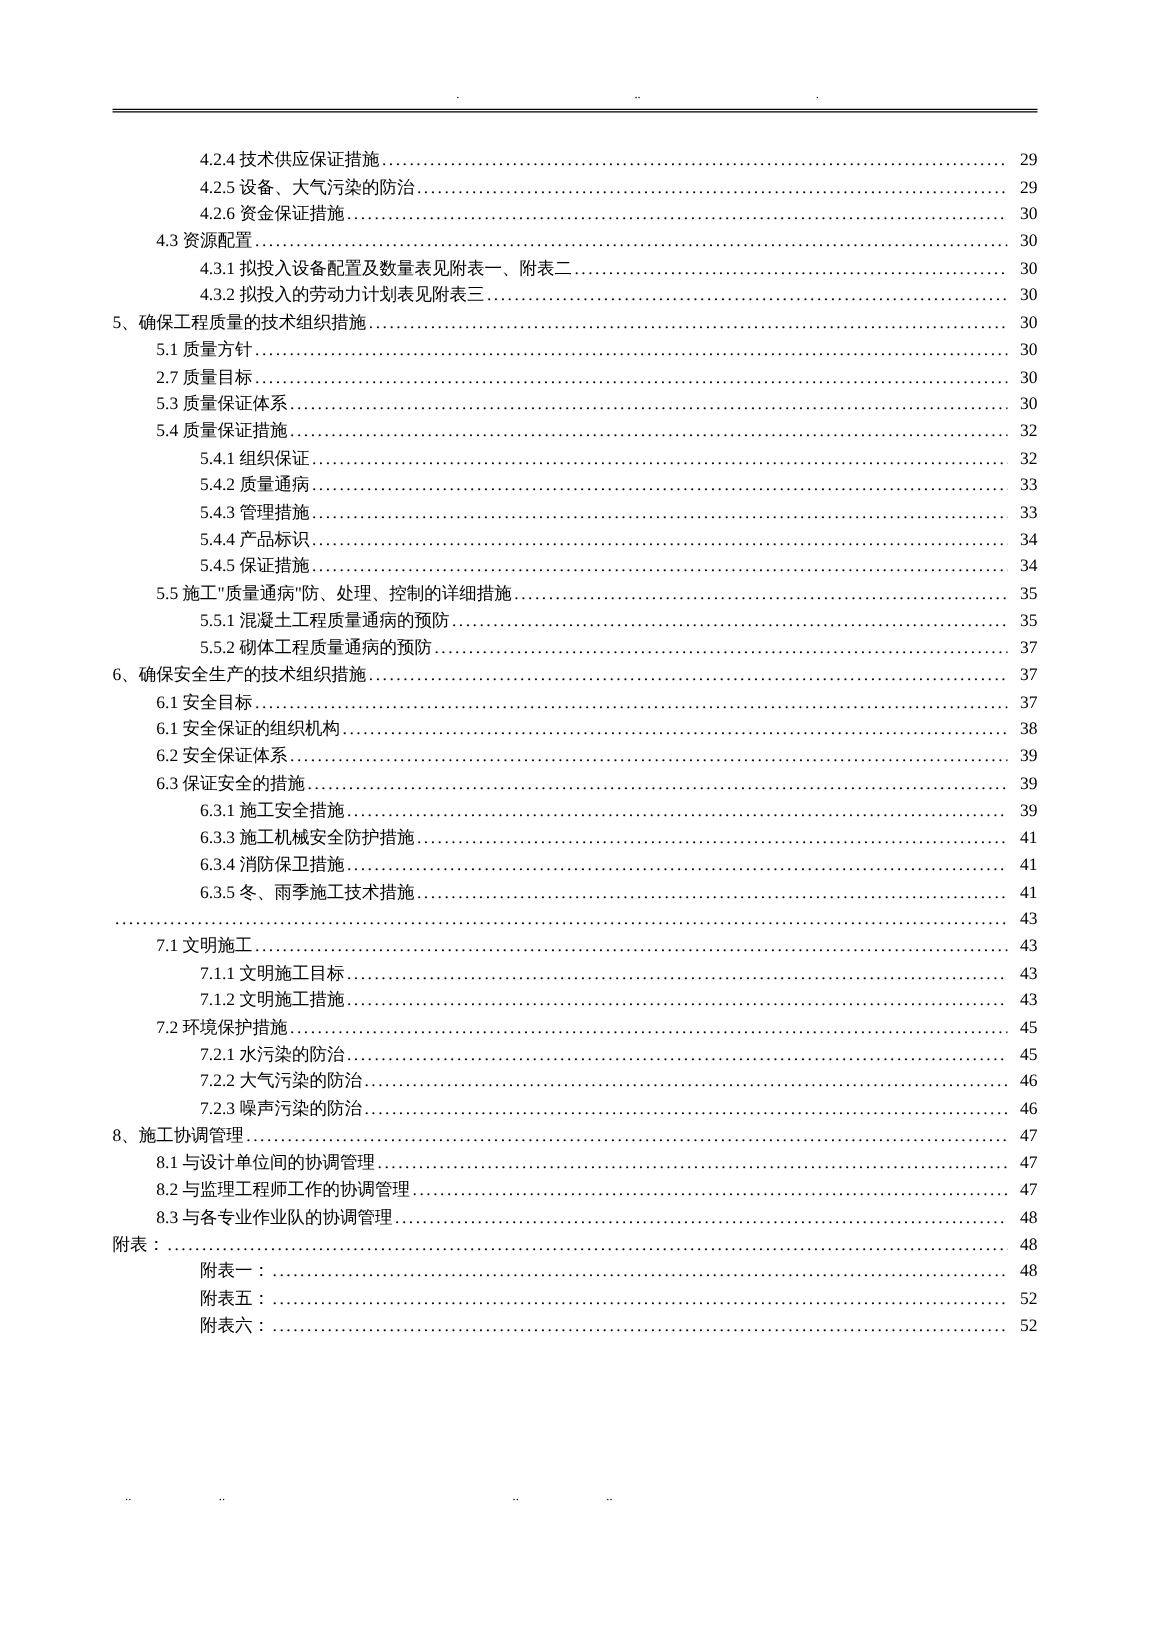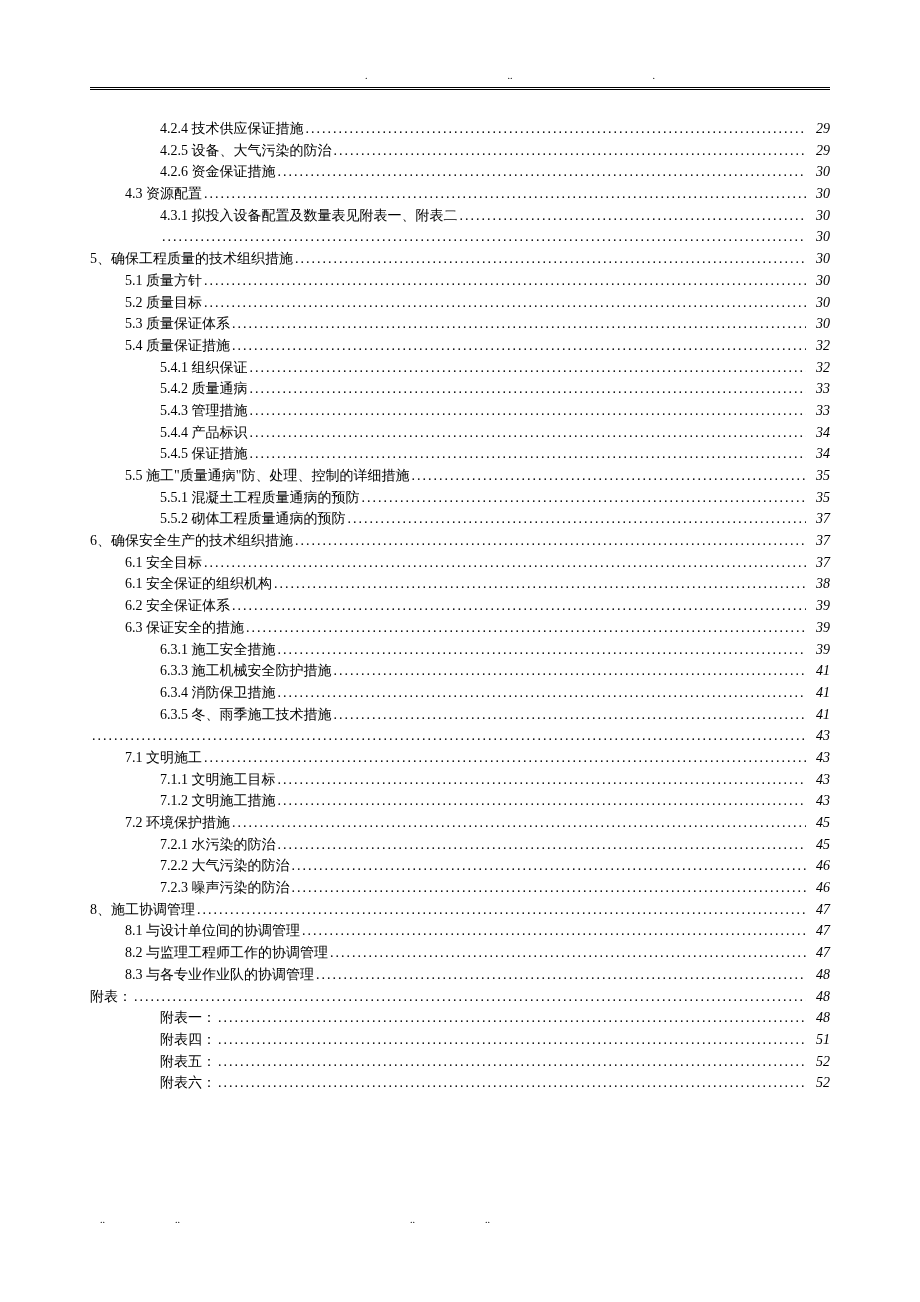--- a/index.html
+++ b/index.html
@@ -47,21 +47,20 @@
       color: #000;
       margin: 0 2px;
     }
     .toc-leader::after {
       content: "..................................................................................................................................";
     }
     .toc-page {
       flex-shrink: 0;
       text-align: right;
       min-width: 22px;
-      font-style: italic;
     }
     .indent-0 { padding-left: 0; }
     .indent-1 { padding-left: 35px; }
     .indent-2 { padding-left: 70px; }
     .footer-dots {
       display: flex;
       gap: 70px;
       margin-top: 120px;
       padding-left: 10px;
     }
@@ -100,35 +99,36 @@
         <span class="toc-text">4.3 资源配置</span>
         <span class="toc-leader"></span>
         <span class="toc-page">30</span>
       </div>
       <div class="toc-line indent-2">
         <span class="toc-text">4.3.1 拟投入设备配置及数量表见附表一、附表二</span>
         <span class="toc-leader"></span>
         <span class="toc-page">30</span>
       </div>
       <div class="toc-line indent-2">
+        <span class="toc-text">4.3.2 拟投入的劳动力计划表见附表三</span>
         <span class="toc-leader"></span>
         <span class="toc-page">30</span>
       </div>
       <div class="toc-line indent-0">
         <span class="toc-text">5、确保工程质量的技术组织措施</span>
         <span class="toc-leader"></span>
         <span class="toc-page">30</span>
       </div>
       <div class="toc-line indent-1">
         <span class="toc-text">5.1 质量方针</span>
         <span class="toc-leader"></span>
         <span class="toc-page">30</span>
       </div>
       <div class="toc-line indent-1">
-        <span class="toc-text">5.2 质量目标</span>
+        <span class="toc-text">2.7 质量目标</span>
         <span class="toc-leader"></span>
         <span class="toc-page">30</span>
       </div>
       <div class="toc-line indent-1">
         <span class="toc-text">5.3 质量保证体系</span>
         <span class="toc-leader"></span>
         <span class="toc-page">30</span>
       </div>
       <div class="toc-line indent-1">
         <span class="toc-text">5.4 质量保证措施</span>
@@ -283,25 +283,20 @@
         <span class="toc-text">附表：</span>
         <span class="toc-leader"></span>
         <span class="toc-page">48</span>
       </div>
       <div class="toc-line indent-2">
         <span class="toc-text">附表一：</span>
         <span class="toc-leader"></span>
         <span class="toc-page">48</span>
       </div>
       <div class="toc-line indent-2">
-        <span class="toc-text">附表四：</span>
-        <span class="toc-leader"></span>
-        <span class="toc-page">51</span>
-      </div>
-      <div class="toc-line indent-2">
         <span class="toc-text">附表五：</span>
         <span class="toc-leader"></span>
         <span class="toc-page">52</span>
       </div>
       <div class="toc-line indent-2">
         <span class="toc-text">附表六：</span>
         <span class="toc-leader"></span>
         <span class="toc-page">52</span>
       </div>
     </div>

